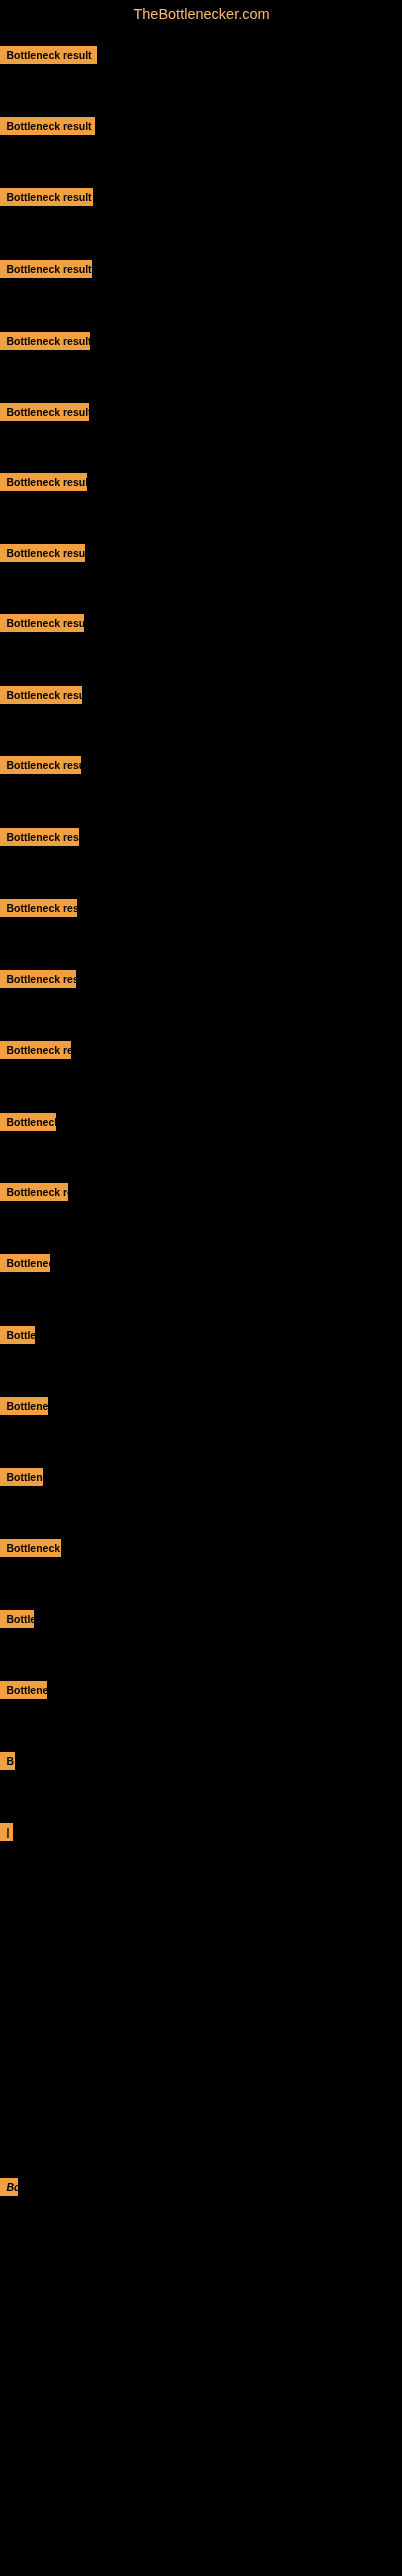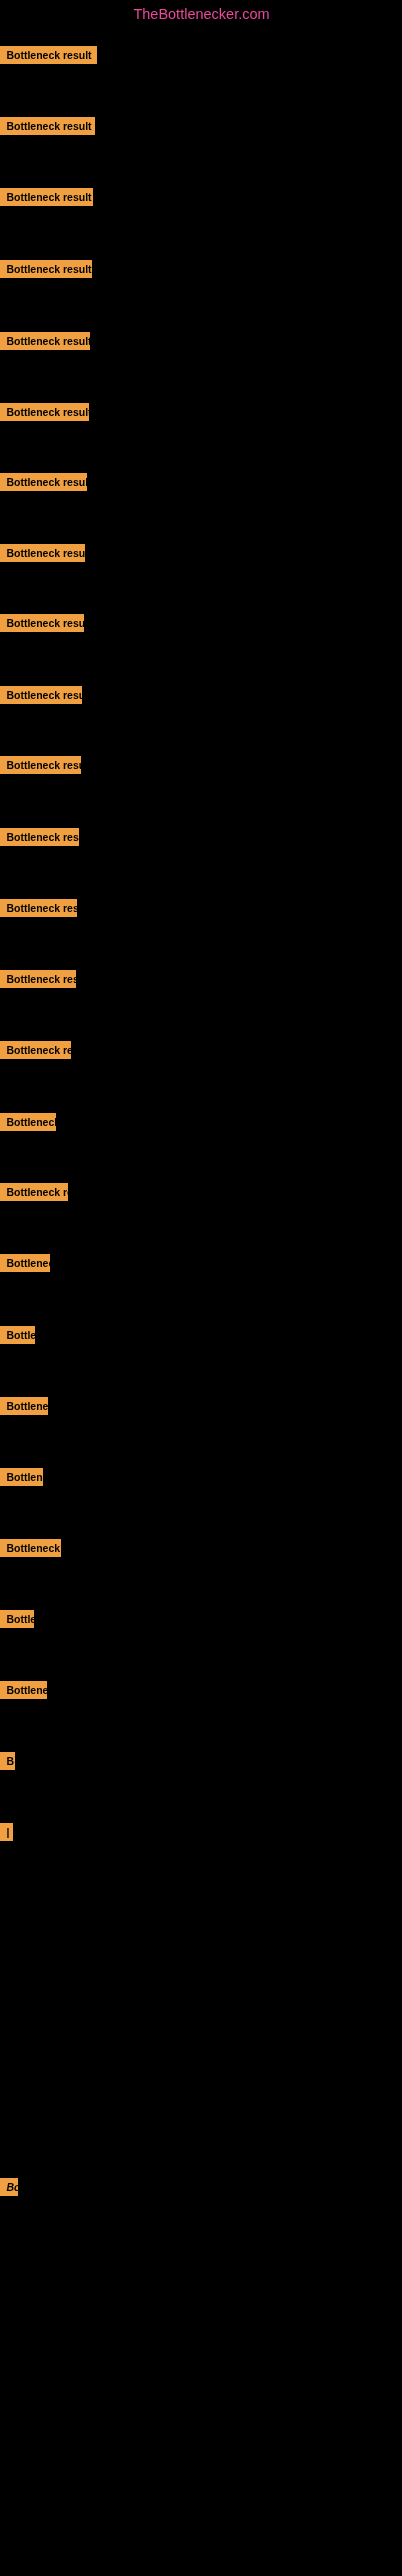--- a/index.html
+++ b/index.html
@@ -11,21 +11,21 @@
     body {
       background-color: #000000;
       width: 403px;
       min-height: 2576px;
       font-family: Arial, sans-serif;
       position: relative;
     }
 
     .site-title {
       text-align: center;
-      color: #ec4899;
+      color: #fdba74;
       font-size: 14.5px;
       padding: 6.4px 0;
       position: relative;
       z-index: 10;
     }
 
     .bottleneck-label {
       background-color: #f0a040;
       color: #000000;
       font-size: 10.5px;

